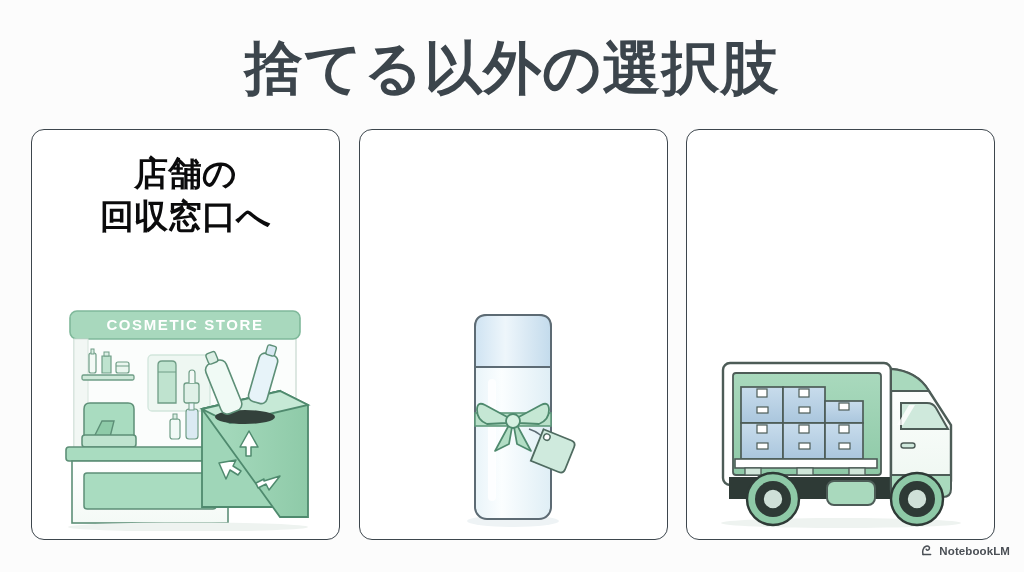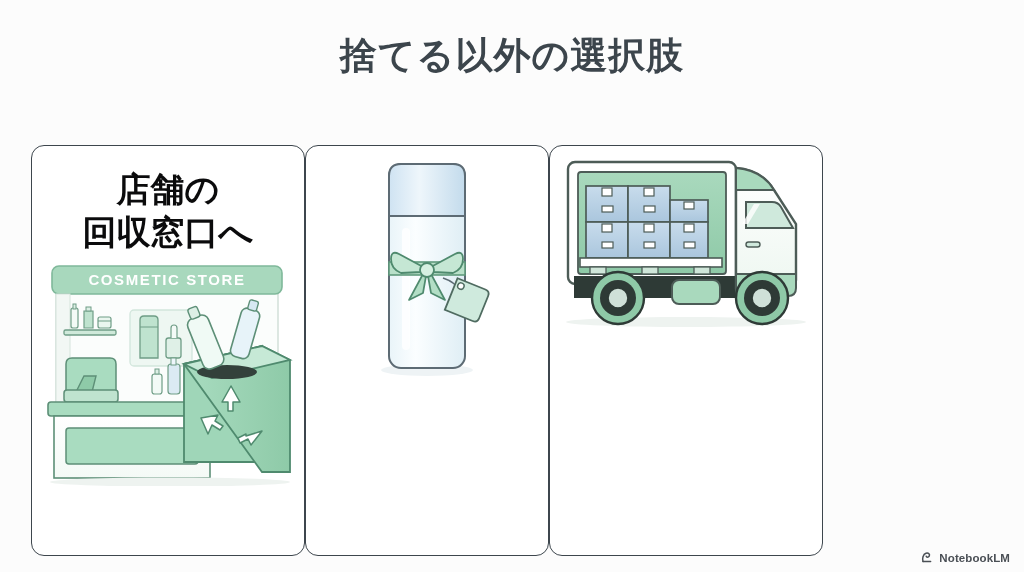--- a/index.html
+++ b/index.html
@@ -13,33 +13,33 @@
     position: relative;
     width: 1024px; height: 572px;
     background: #fcfcfc;
   }
 
   
   .slide-title {
     position: absolute;
     top: 36px; left: 0; width: 1024px;
     text-align: center;
-    font-size: 37px;
+    font-size: 58px;
     font-weight: bold;
     letter-spacing: 1px;
     color: #3c454c;
     line-height: 1.1;
     white-space: nowrap;
   }
 
   
   .cards {
     position: absolute;
-    top: 145px; left: 31px;
-    width: 792px; height: 411px;
+    top: 129px; left: 31px;
+    width: 964px; height: 411px;
     display: flex;
     justify-content: space-between;
   }
   .card {
     width: 309px; height: 411px;
     background: #ffffff;
     border: 1.6px solid #3d464d;
     border-radius: 13px;
     position: relative;
     display: flex;
@@ -53,30 +53,30 @@
     color: #0b0b0c;
     text-align: center;
     line-height: 1.26;
     letter-spacing: 0px;
     white-space: pre-line;
   }
   .illus-wrap {
     flex: 1;
     width: 100%;
     display: flex;
-    align-items: flex-start;
+    align-items: flex-end;
     justify-content: center;
     padding-bottom: 8px;
   }
   .illus-wrap svg { display: block; }
 
   
   .watermark {
     position: absolute;
-    right: 14px; bottom: 8px;
+    right: 14px; bottom: 15px;
     display: flex;
     align-items: center;
     gap: 5px;
     color: #4a4f55;
     font-size: 11.5px;
     font-weight: bold;
     letter-spacing: 0.1px;
   }
   .watermark svg { display: block; }
 </style>

